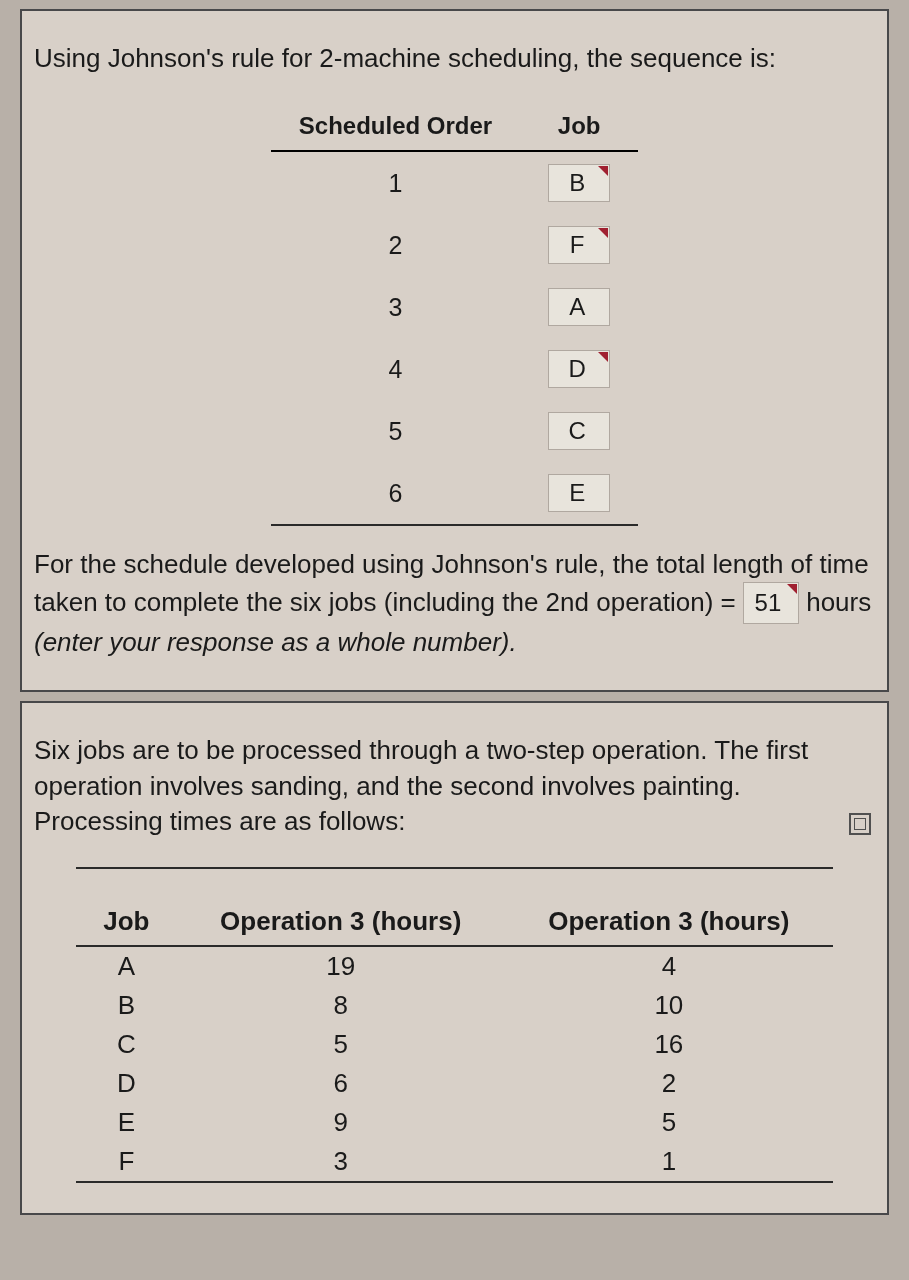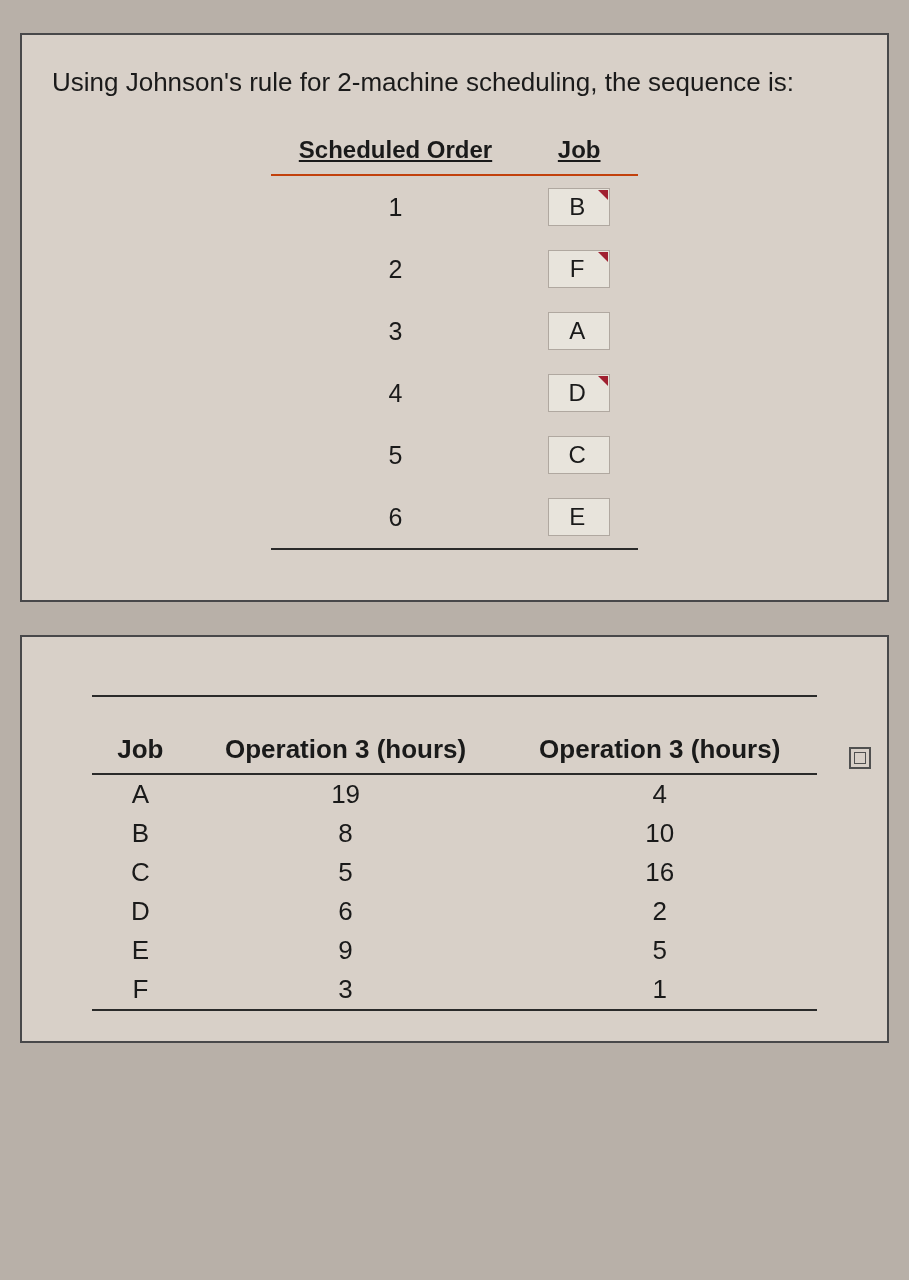--- a/index.html
+++ b/index.html
@@ -10,41 +10,40 @@
     body {
       font-family: Arial, Helvetica, sans-serif;
       background: #b8b0a8;
       padding: 0;
       width: 909px;
       margin: 0 auto;
     }
     .panel {
       background: #d8d0c8;
       border: 2px solid #48484a;
-      margin: 33px 20px;
-      padding: 30px 30px;
+      margin: 9px 20px;
+      padding: 30px 12px;
       position: relative;
     }
     .prompt-text {
       font-size: 26px;
       color: #1a1a1a;
       line-height: 1.35;
     }
     .seq-table {
       margin: 28px auto 20px auto;
       border-collapse: collapse;
     }
     .seq-table th {
       font-size: 24px;
       font-weight: bold;
       padding: 8px 28px 10px 28px;
-      border-bottom: 2px solid #c2410c;
-      text-align: center;
-      color: #1a1a1a;
-      text-decoration: underline;
+      border-bottom: 2px solid #000000;
+      text-align: center;
+      color: #1a1a1a;
     }
     .seq-table td {
       font-size: 25px;
       padding: 12px 28px;
       text-align: center;
       color: #1a1a1a;
     }
     .seq-table tbody tr:last-child td {
       border-bottom: 2px solid #2a2a2a;
     }
@@ -179,23 +178,29 @@
         <td>5</td>
         <td><span class="input-cell">C</span></td>
       </tr>
       <tr>
         <td>6</td>
         <td><span class="input-cell">E</span></td>
       </tr>
     </tbody>
   </table>
 
+  <p class="followup">
+    <span>For the schedule developed using Johnson's rule, the total length of time taken to complete the six jobs (including the 2nd operation) = </span>
+    <span class="inline-input">51</span>
+    <span> hours </span><span class="italic">(enter your response as a whole number).</span>
+  </p>
 </div>
 
 <div class="panel">
+  <p class="prompt-text">Six jobs are to be processed through a two-step operation. The first operation involves sanding, and the second involves painting. Processing times are as follows:</p>
 
   <span class="popup-icon"></span>
 
   <table class="data-table">
     <thead>
       <tr>
         <th><br><span>Job</span></th>
         <th>Operation 3 (hours)</th>
         <th>Operation 3 (hours)</th>
       </tr>

